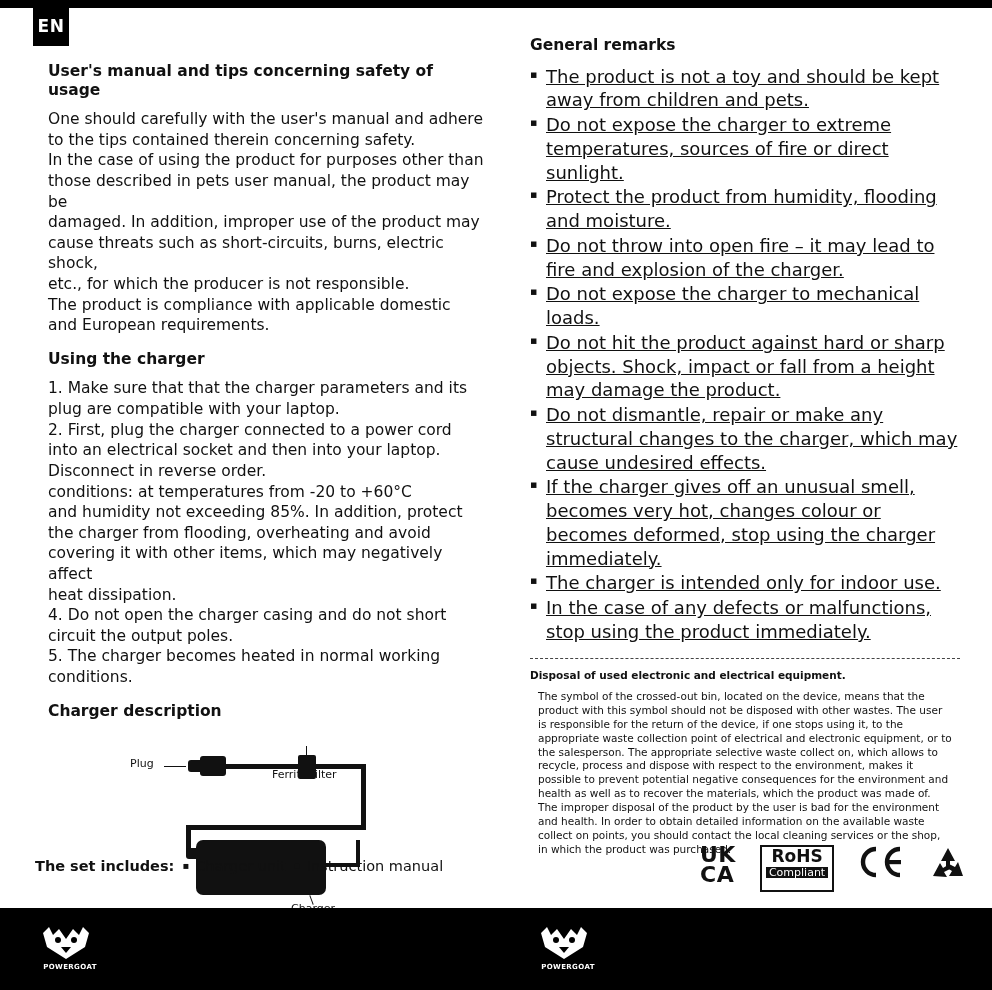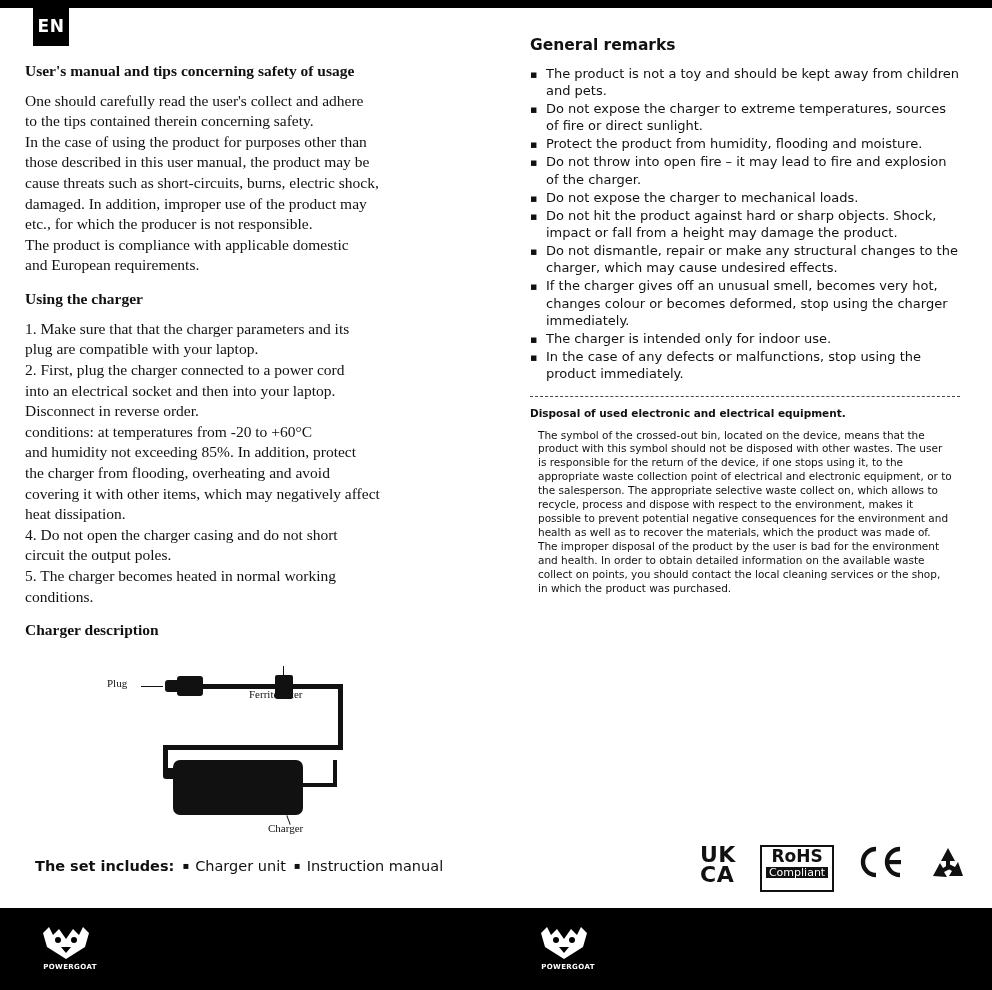--- a/index.html
+++ b/index.html
@@ -44,24 +44,23 @@
     color: #fff;
     font-size: 17px;
     font-weight: bold;
     display: flex;
     align-items: center;
     justify-content: center;
     letter-spacing: .5px;
   }
   .col-left {
     position: absolute;
-    left: 25px;
+    left: 48px;
     top: 62px;
     width: 440px;
-    font-family: Liberation Serif, serif;
   }
   .col-right {
     position: absolute;
     left: 530px;
     top: 36px;
     width: 430px;
   }
   h2.sec {
     font-size: 15.5px;
     font-weight: bold;
@@ -77,25 +76,26 @@
     margin: 0;
   }
   .gap-sm { height: 14px; }
 
   ul.bullets {
     list-style: none;
     margin: 0;
     padding: 0;
   }
   ul.bullets li {
-    font-size: 13px;
+    font-size: 18px;
     line-height: 1.32;
     position: relative;
     padding-left: 16px;
     margin-bottom: 1px;
+    text-decoration: underline;
   }
   ul.bullets li::before {
     content: "\25AA";
     position: absolute;
     left: 0;
     top: 0;
     font-size: 11px;
     line-height: 1.75;
   }
   .divider {
@@ -230,26 +230,26 @@
 
   <div class="bar-top"></div>
 
   <div class="lang-badge">EN</div>
 
   <div class="col-left">
 
     <h2 class="sec">User's manual and tips concerning safety of usage</h2>
 
     <div class="para">
-      <p>One should carefully read the user's collect and adhere</p>
+      <p>One should carefully with the user's manual and adhere</p>
       <p>to the tips contained therein concerning safety.</p>
       <p>In the case of using the product for purposes other than</p>
-      <p>those described in this user manual, the product may be</p>
+      <p>those described in pets user manual, the product may be</p>
+      <p>damaged. In addition, improper use of the product may</p>
       <p>cause threats such as short-circuits, burns, electric shock,</p>
-      <p>damaged. In addition, improper use of the product may</p>
       <p>etc., for which the producer is not responsible.</p>
       <p>The product is compliance with applicable domestic</p>
       <p>and European requirements.</p>
     </div>
 
     <div class="gap-sm"></div>
 
     <h2 class="sec">Using the charger</h2>
 
     <div class="para">

